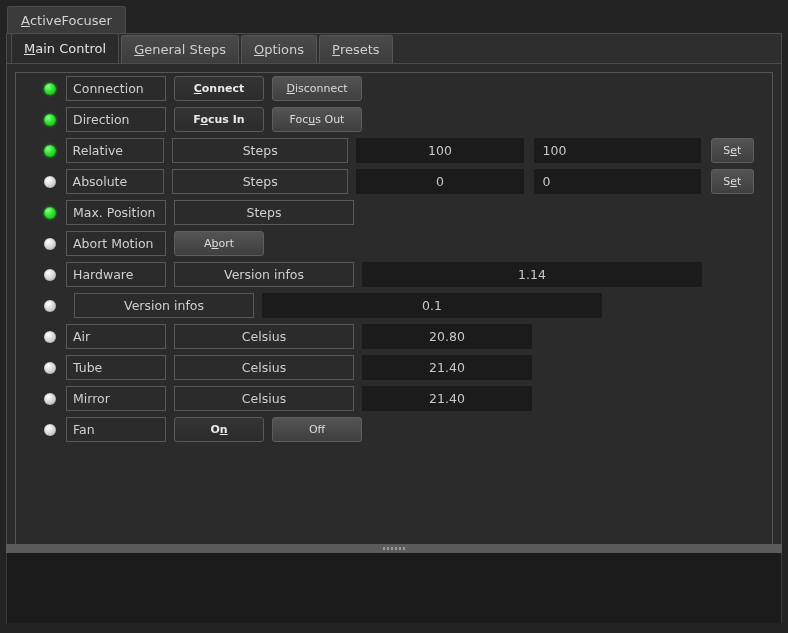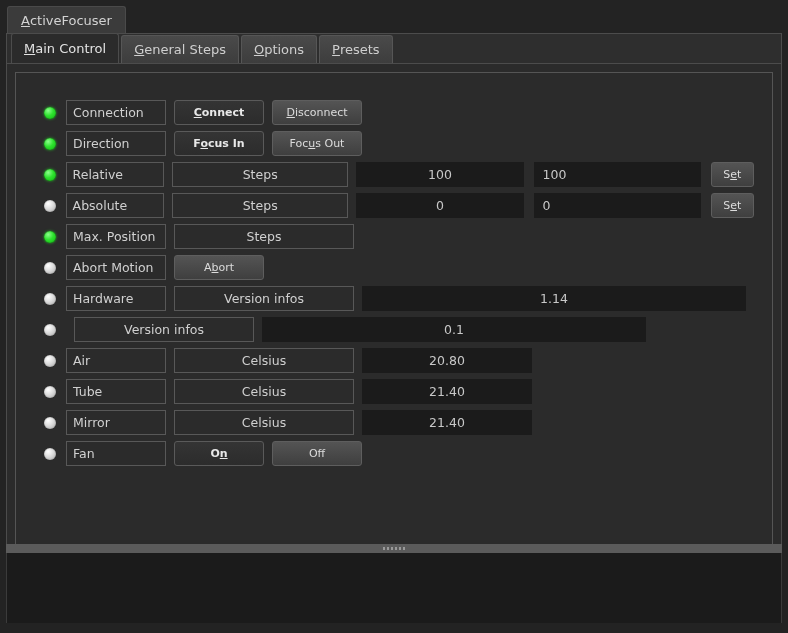--- a/index.html
+++ b/index.html
@@ -97,21 +97,21 @@
     width: 758px;
     height: 478px;
     background: #2b2b2b;
     border: 1px solid #555;
     box-sizing: border-box;
   }
 
   .rows {
     position: absolute;
     left: 20px;
-    top: 24px;
+    top: 0;
     width: 718px;
   }
   .row {
     display: flex;
     align-items: center;
     height: 31px;
     margin-bottom: 0px;
   }
 
   
@@ -161,21 +161,21 @@
     height: 25px;
     line-height: 23px;
     box-sizing: border-box;
     padding: 0 8px;
     white-space: nowrap;
     overflow: hidden;
   }
   .value.center { text-align: center; }
   .value.left   { text-align: left; }
   .value.w-num  { width: 170px; }
-  .value.w-wide { width: 384px; }
+  .value.w-wide { width: 340px; }
 
   
   .btn {
     height: 25px;
     line-height: 23px;
     box-sizing: border-box;
     color: #dcdcdc;
     font-size: 11px;
     text-align: center;
     border: 1px solid #5e5e5e;

